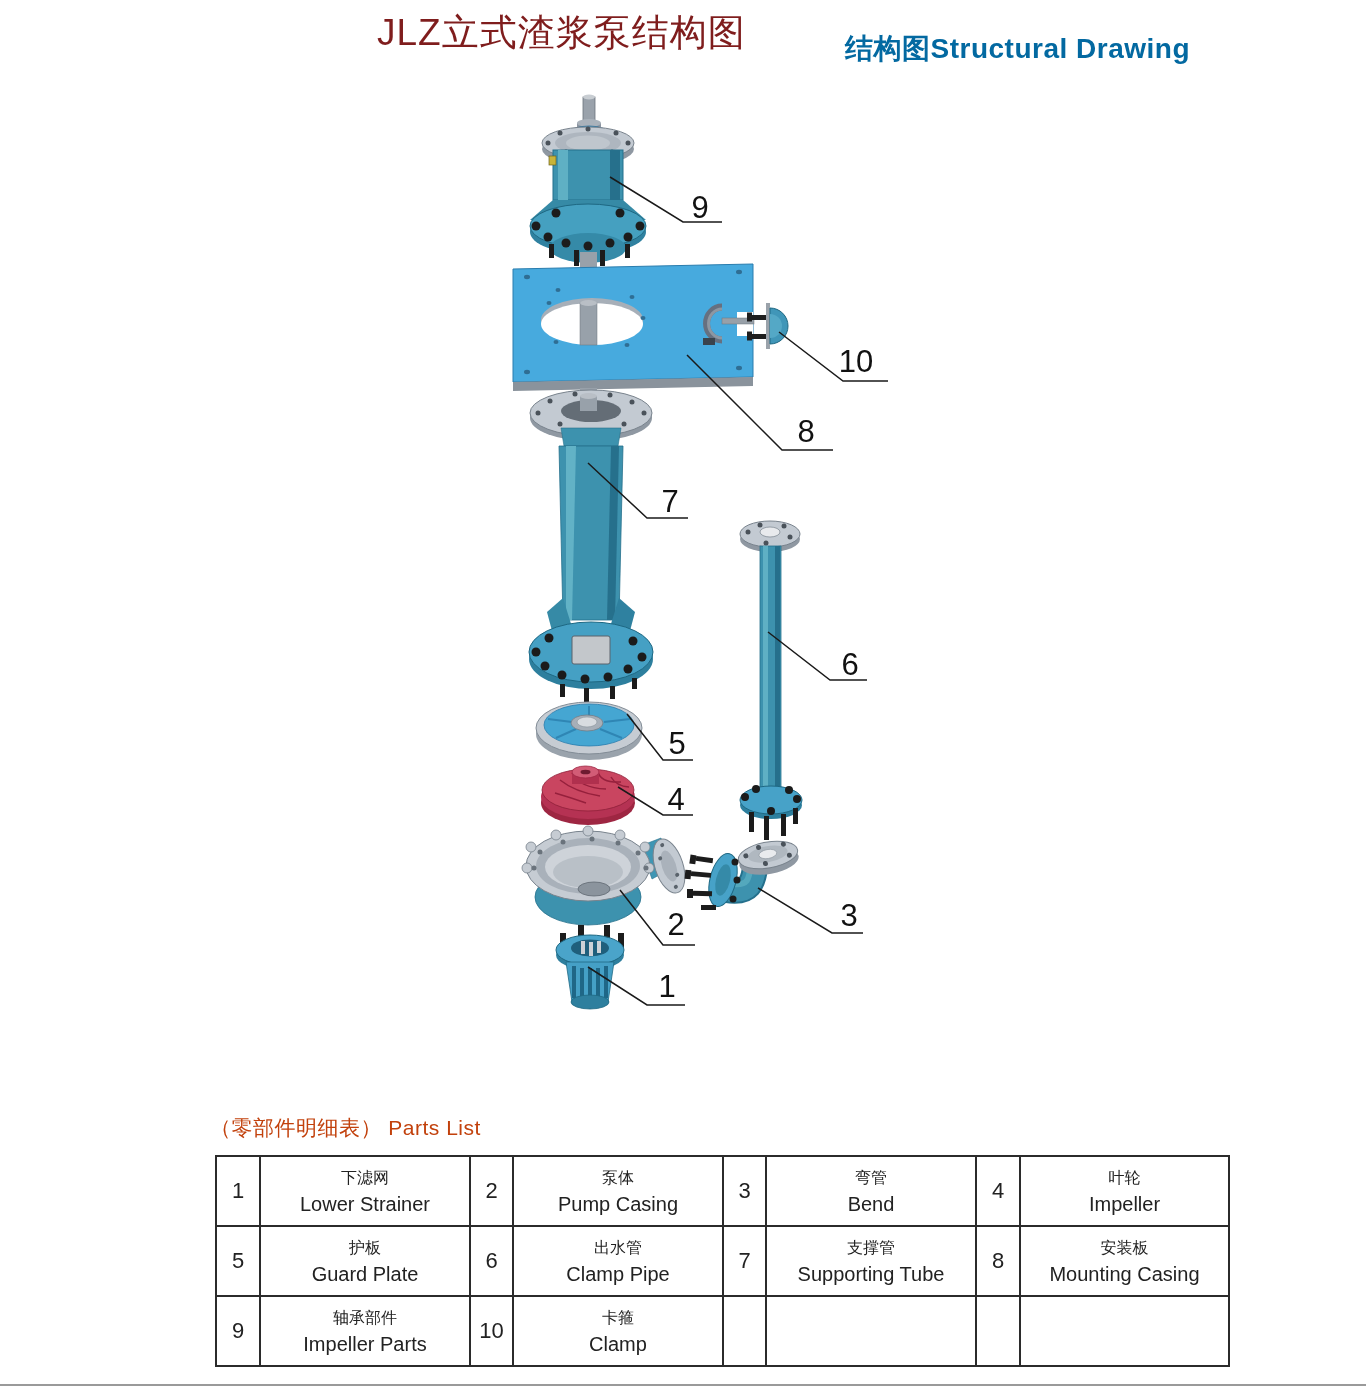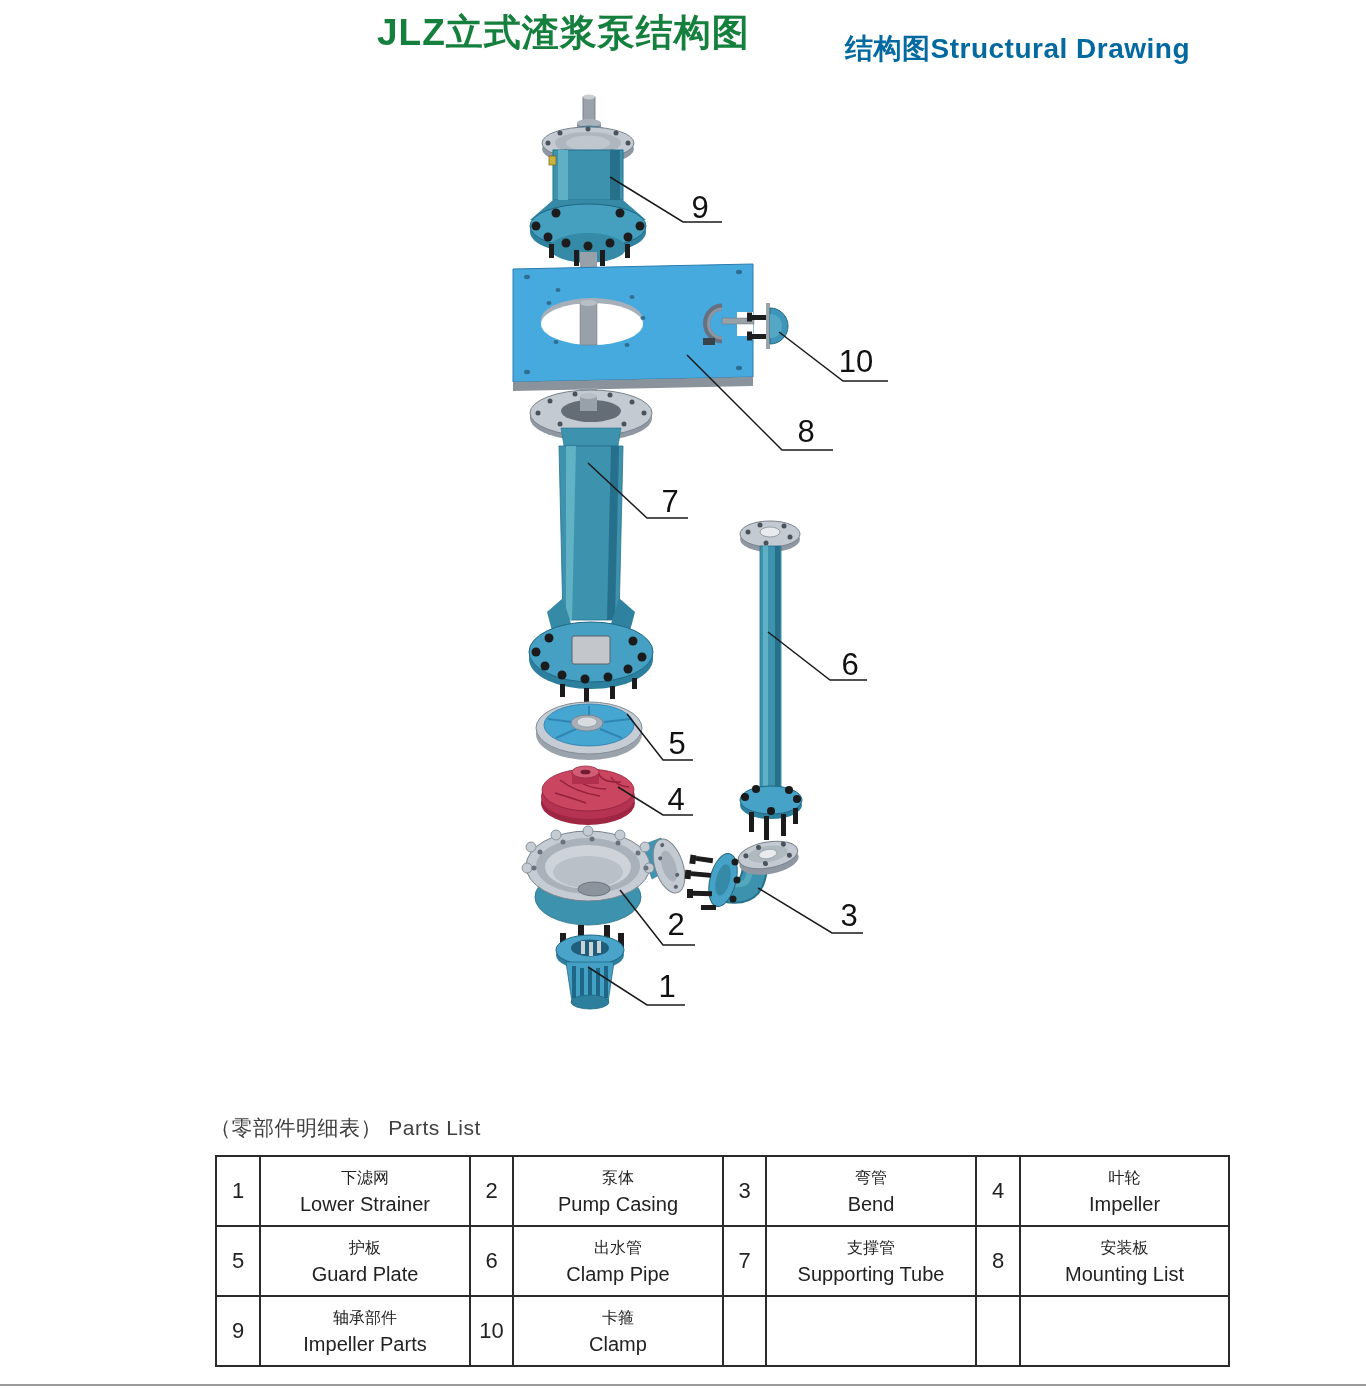--- a/index.html
+++ b/index.html
@@ -6,38 +6,38 @@
   .page{
     position:relative;
     width:1366px;height:1388px;
     background:#ffffff;
     font-family:"Liberation Sans", sans-serif;
     color:#1a1a1a;
     overflow:hidden;
   }
   .title{
     position:absolute;left:377px;top:8px;
-    font-size:37px;font-weight:bold;letter-spacing:1px;
-    color:#15803d;white-space:nowrap;
+    font-size:37px;font-weight:normal;letter-spacing:1px;
+    color:#7f1d1d;white-space:nowrap;
   }
   .subtitle{
     position:absolute;left:845px;top:30px;
     font-size:28px;font-weight:bold;letter-spacing:0.5px;
     color:#0369a1;white-space:nowrap;
   }
   .diagram-svg{position:absolute;left:0;top:0;}
   .callout{
     position:absolute;
     font-size:31px;font-weight:400;color:#111;
     transform:translate(-50%,-50%);
     white-space:nowrap;
   }
   .parts-caption{
     position:absolute;left:210px;top:1114px;
-    font-size:21px;color:#404040;letter-spacing:0.5px;white-space:nowrap;
+    font-size:21px;color:#c2410c;letter-spacing:0.5px;white-space:nowrap;
   }
   table.parts{
     position:absolute;left:215px;top:1155px;
     width:1013px;height:212px;
     border-collapse:collapse;table-layout:fixed;
   }
   table.parts td{
     border:2px solid #2b2b2b;
     text-align:center;vertical-align:middle;
     padding:0;color:#222;
@@ -417,21 +417,21 @@
         <div class="en">Clamp Pipe</div>
       </td>
       <td class="num">7</td>
       <td class="name">
         <div class="cn">支撑管</div>
         <div class="en">Supporting Tube</div>
       </td>
       <td class="num">8</td>
       <td class="name">
         <div class="cn">安装板</div>
-        <div class="en">Mounting List</div>
+        <div class="en">Mounting Casing</div>
       </td>
     </tr>
     <tr>
       <td class="num">9</td>
       <td class="name">
         <div class="cn">轴承部件</div>
         <div class="en">Impeller Parts</div>
       </td>
       <td class="num">10</td>
       <td class="name">

